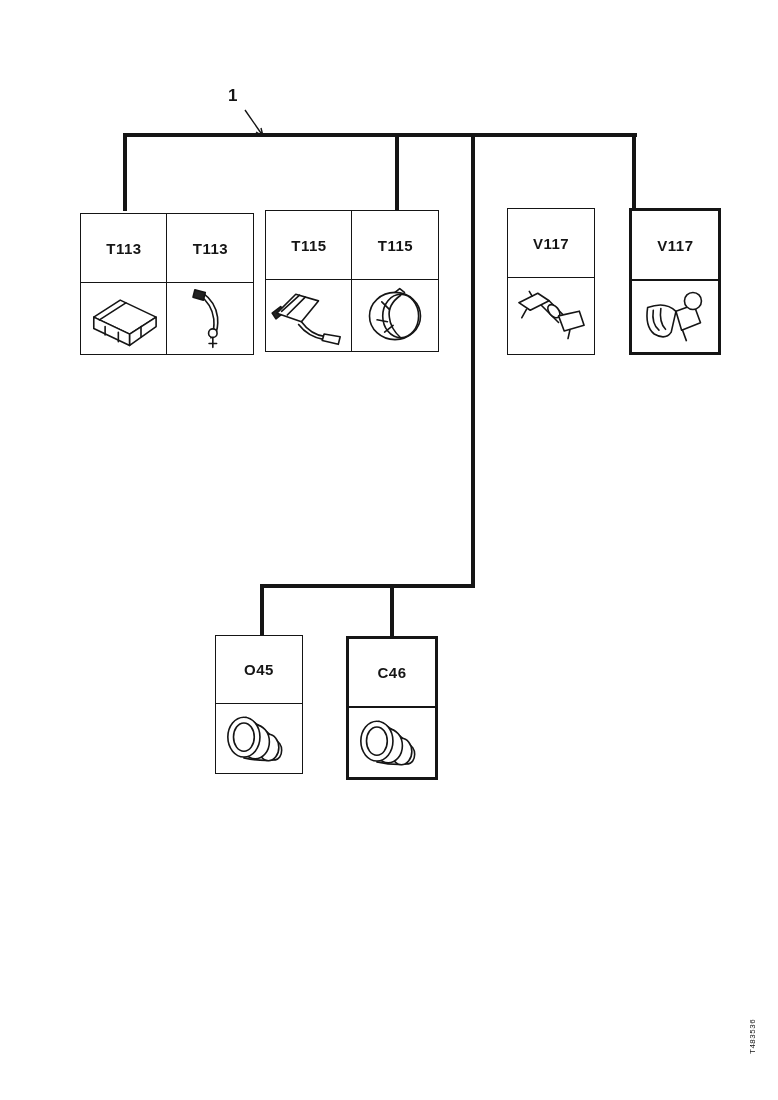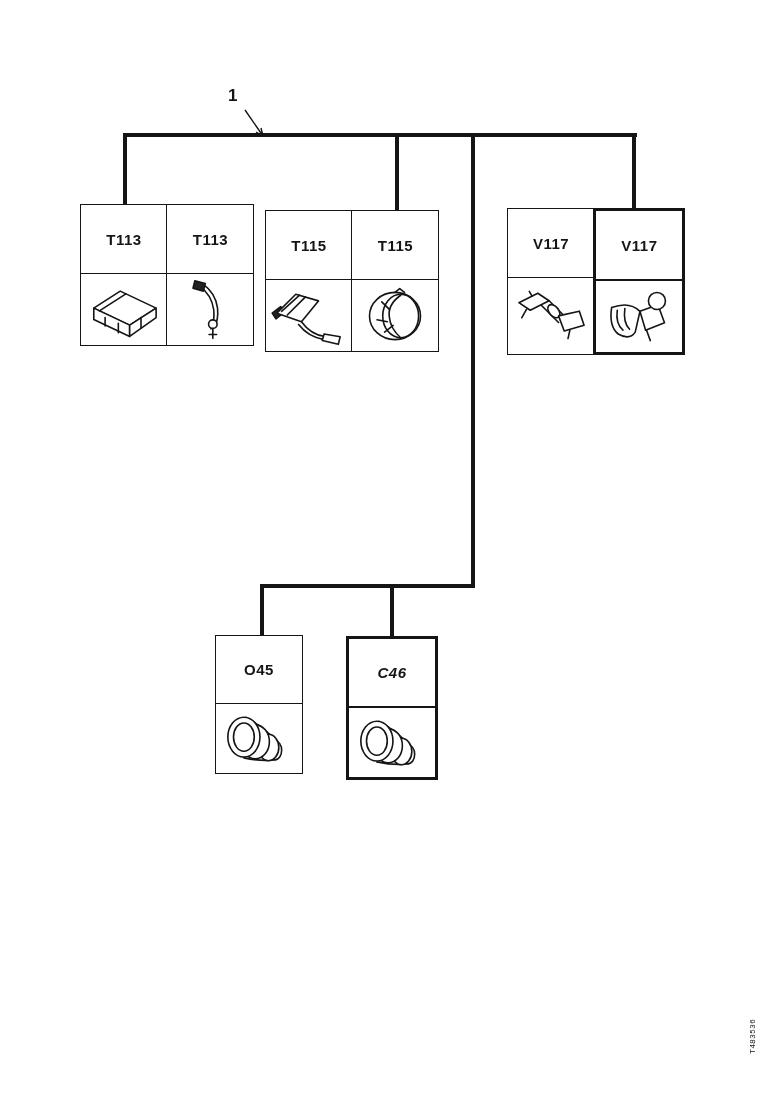--- a/index.html
+++ b/index.html
@@ -105,21 +105,21 @@
 <div class="wire" style="left:632px;top:133px;width:4px;height:79px;"></div>
 <div class="wire" style="left:260px;top:584px;width:215px;height:4px;"></div>
 <div class="wire" style="left:260px;top:584px;width:4px;height:53px;"></div>
 <div class="wire" style="left:390px;top:584px;width:4px;height:54px;"></div>
 
 <div class="callout">1</div>
 <svg class="leader" width="32" height="38">
   <path d="M5 6 L23 32 M23 32 l-7 -4 M23 32 l-2 -8" stroke="#151515" stroke-width="1.4" fill="none"></path>
 </svg>
 
-<div class="group" style="left:80px;top:204px;">
+<div class="group" style="left:80px;top:213px;">
   <div class="cellcol">
     <div class="label-cell">T113</div>
     <div class="img-cell">
       <svg viewBox="0 0 88 72">
           <use href="#sym-rect-connector"></use>
         </svg>
     </div>
   </div>
   <div class="cellcol">
     <div class="label-cell">T113</div>
@@ -143,21 +143,21 @@
   <div class="cellcol">
     <div class="label-cell">T115</div>
     <div class="img-cell">
       <svg viewBox="0 0 88 72">
           <use href="#sym-round-connector"></use>
         </svg>
     </div>
   </div>
 </div>
 
-<div class="group" style="left:507px;top:208px;">
+<div class="group" style="left:507px;top:208px;gap:36px;">
   <div class="cellcol">
     <div class="label-cell">V117</div>
     <div class="img-cell">
       <svg viewBox="0 0 88 72">
           <use href="#sym-valve-assembly"></use>
         </svg>
     </div>
   </div>
   <div class="cellcol bold">
     <div class="label-cell">V117</div>
@@ -173,21 +173,21 @@
   <div class="cellcol">
     <div class="label-cell">O45</div>
     <div class="img-cell">
       <svg viewBox="0 0 88 72">
           <use href="#sym-cylindrical-connector"></use>
         </svg>
     </div>
   </div>
 </div>
 
-<div class="lower-box" style="left:346px;top:636px;font-style:italic;">
+<div class="lower-box" style="left:346px;top:636px;">
   <div class="cellcol bold">
     <div class="label-cell">C46</div>
     <div class="img-cell">
       <svg viewBox="0 0 88 72">
           <use href="#sym-cylindrical-connector"></use>
         </svg>
     </div>
   </div>
 </div>
 

